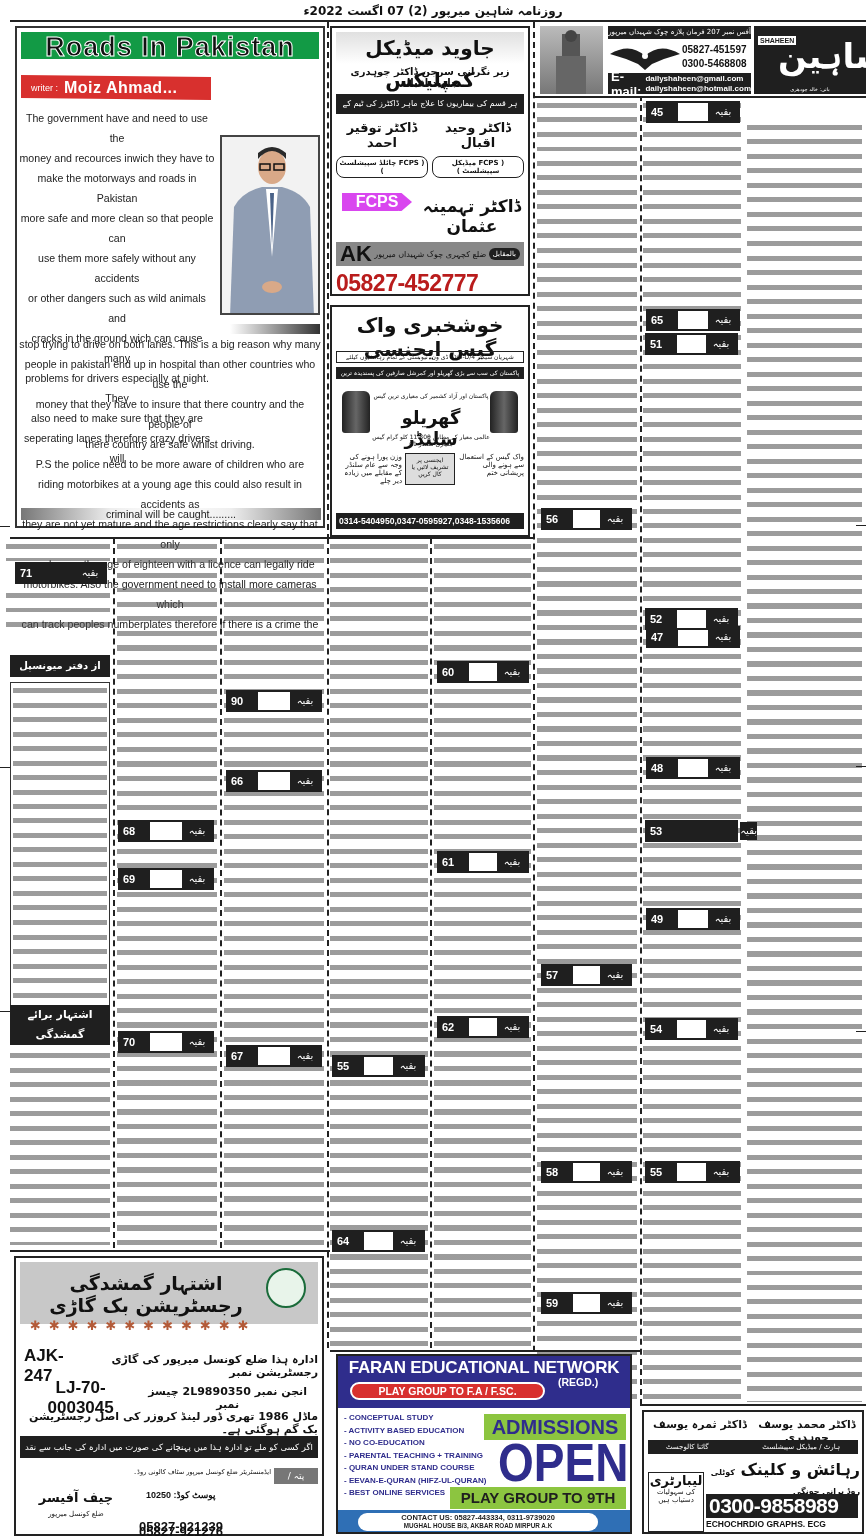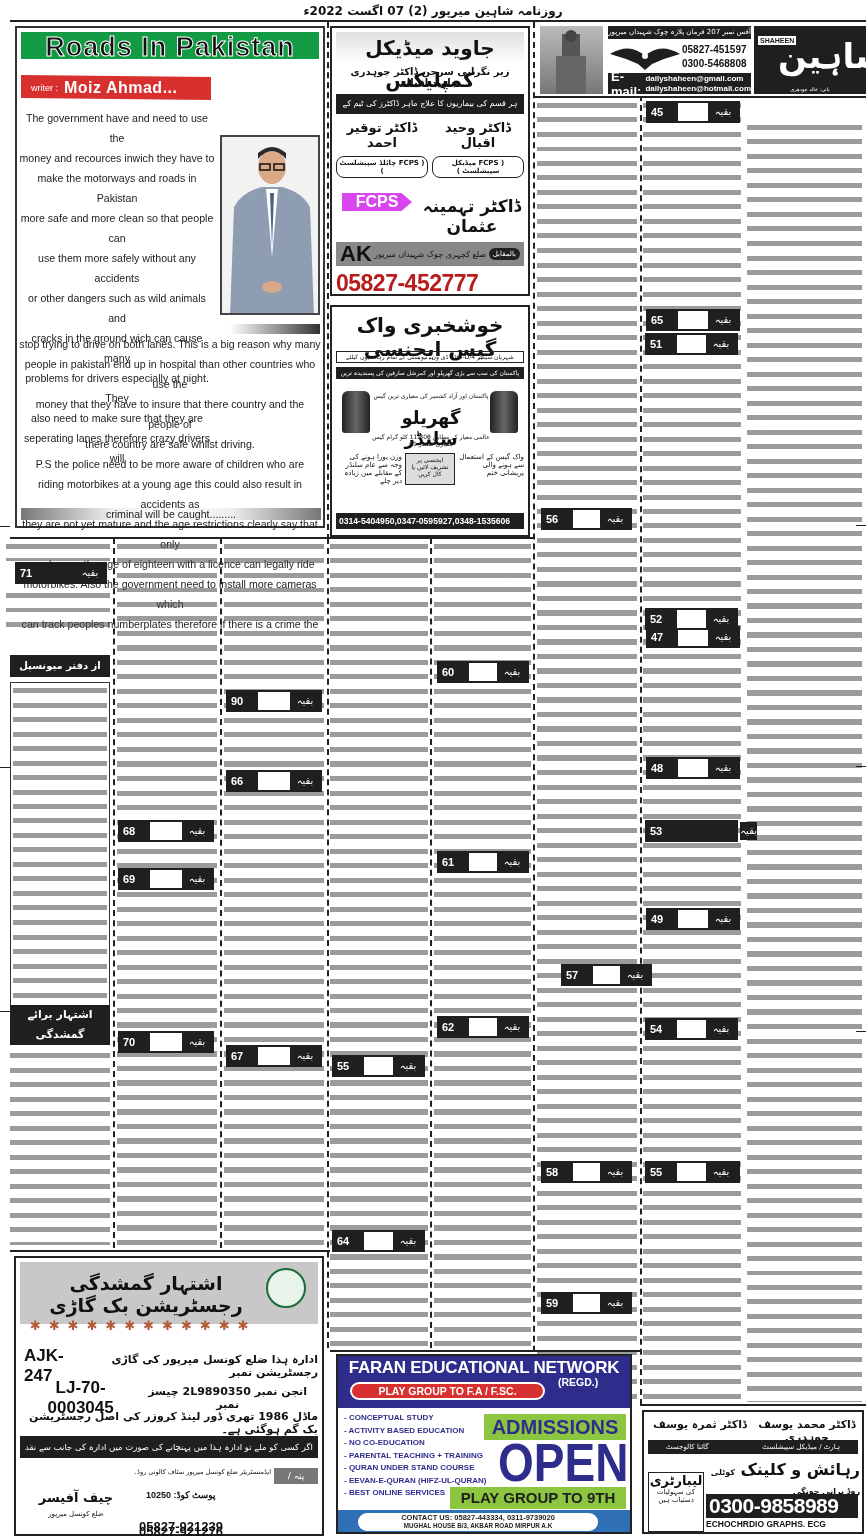--- a/index.html
+++ b/index.html
@@ -360,21 +360,21 @@
 <div class="baqiya" style="left:645px;top:1161px;width:93px;">
     <span class="num">55</span>
     <span class="blank"></span>
     <span class="lbl urdu">بقیہ</span>
   </div>
 <div class="baqiya" style="left:541px;top:508px;width:91px;">
     <span class="num">56</span>
     <span class="blank"></span>
     <span class="lbl urdu">بقیہ</span>
   </div>
-<div class="baqiya" style="left:541px;top:964px;width:91px;margin-left:20px;">
+<div class="baqiya" style="left:541px;top:964px;width:91px;">
     <span class="num">57</span>
     <span class="blank"></span>
     <span class="lbl urdu">بقیہ</span>
   </div>
 <div class="baqiya" style="left:541px;top:1161px;width:91px;">
     <span class="num">58</span>
     <span class="blank"></span>
     <span class="lbl urdu">بقیہ</span>
   </div>
 <div class="baqiya" style="left:541px;top:1292px;width:91px;">

